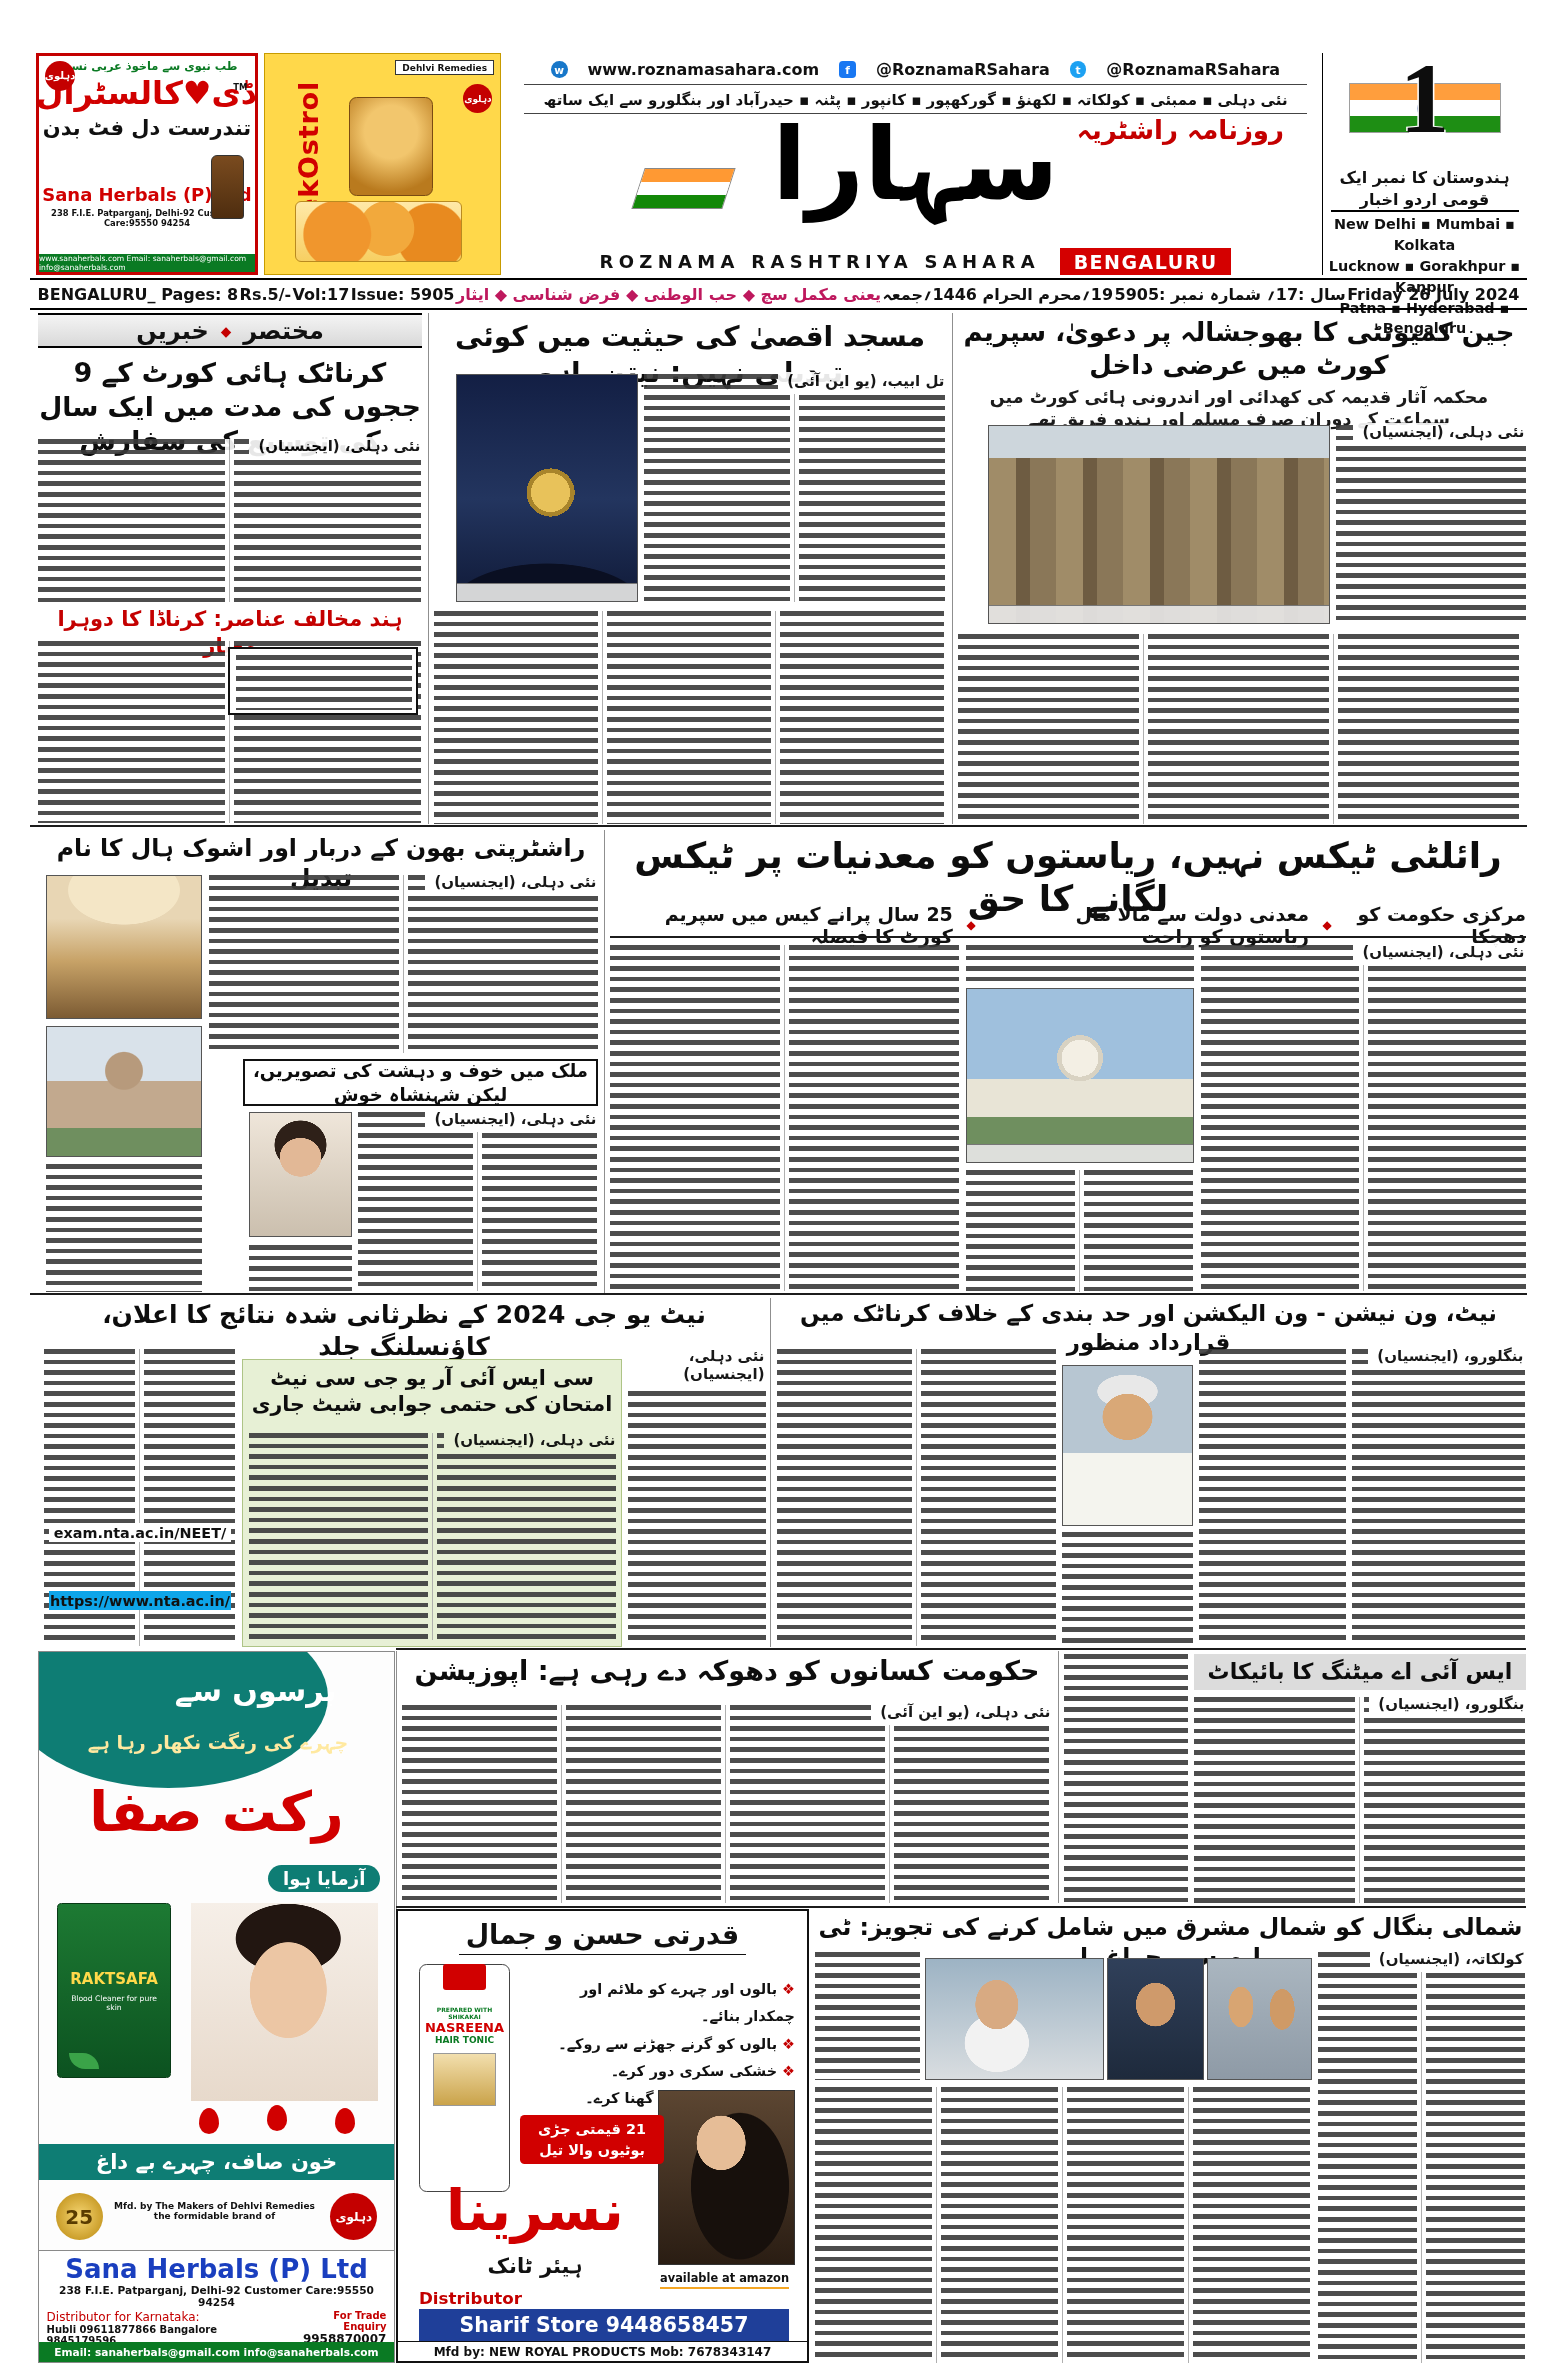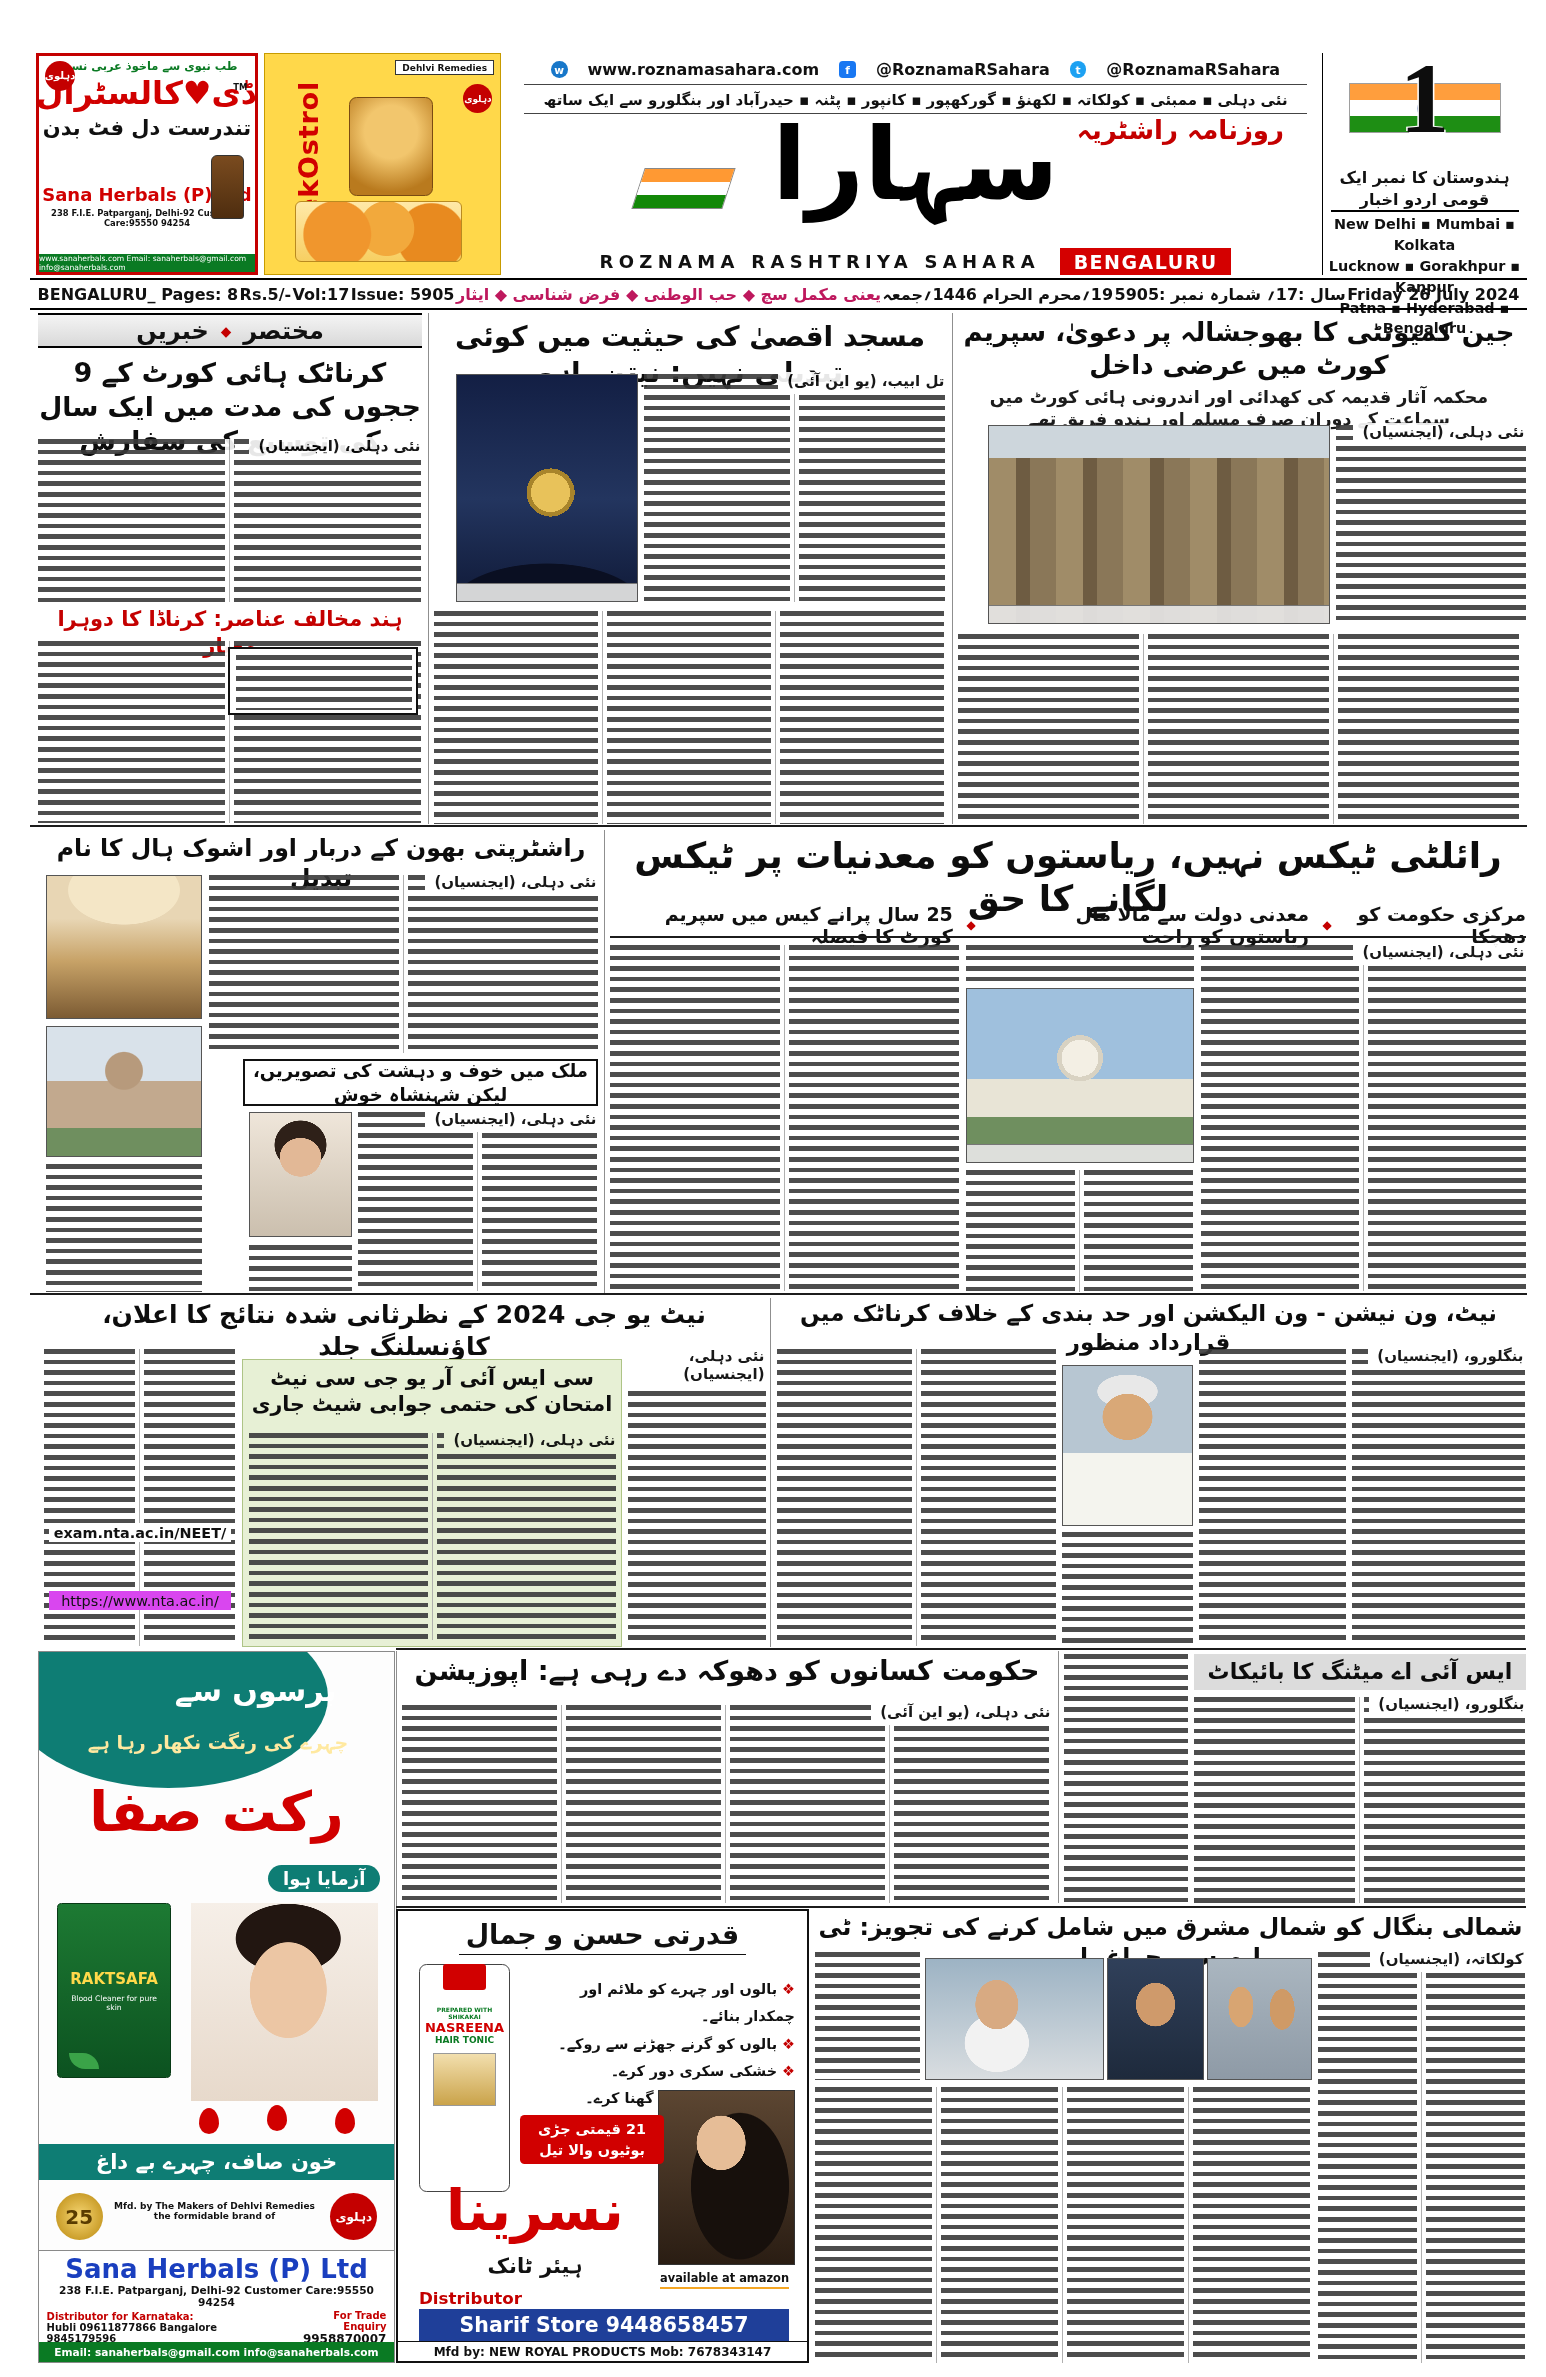--- a/index.html
+++ b/index.html
@@ -192,21 +192,21 @@
   <div class="rule" style="left:30px;top:1293px;width:1497px;height:2.3px"></div>
 
   <div class="vr" style="left:770px;top:1298px;height:349px"></div>
 
   <div class="abs hl" style="left:44px;top:1299px;width:720px;font-size:25px">نیٹ یو جی 2024 کے نظرثانی شدہ نتائج کا اعلان، کاؤنسلنگ جلد</div>
   <div class="nt" style="left:628px;top:1349px;width:138px;height:297px;--colw:380px">
     <span class="dl">نئی دہلی، (ایجنسیاں)</span>
   </div>
   <div class="nt" style="left:44px;top:1349px;width:191px;height:297px;--colw:91px"></div>
   <div class="abs" style="left:49px;top:1523px;width:182px;background:#fff;text-align:center;font-size:14.4px;font-weight:bold;padding:1.5px 0">exam.nta.ac.in/NEET/</div>
-  <div class="abs" style="left:49px;top:1591px;width:182px;background:#d946ef;text-align:center;font-size:14.4px;font-weight:normal;padding:1.5px 0">https://www.nta.ac.in/</div>
+  <div class="abs" style="left:49px;top:1591px;width:182px;background:#0ea5e9;text-align:center;font-size:14.4px;font-weight:bold;padding:1.5px 0">https://www.nta.ac.in/</div>
 
   <div class="abs" style="left:242px;top:1359px;width:380px;height:288px;background:#e7f0d5;border:0.8px solid #aec486">
     <div class="hl" style="margin:4.6px auto 0;width:96%;font-size:20.5px">سی ایس آئی آر یو جی سی نیٹ امتحان کی حتمی جوابی شیٹ جاری</div>
     <div class="nt" style="left:6px;top:73px;width:368px;height:207px;--colw:179px;--gapbg:#e7f0d5">
       <span class="dl">نئی دہلی، (ایجنسیاں)</span>
     </div>
   </div>
 
   <div class="abs hl" style="left:777px;top:1299px;width:743px;font-size:23px">نیٹ، ون نیشن - ون الیکشن اور حد بندی کے خلاف کرناٹک میں قرارداد منظور</div>
   <div class="nt" style="left:1352px;top:1349px;width:173px;height:297px;--colw:380px">
@@ -268,21 +268,21 @@
     <div class="roundel" style="position:absolute;left:16.7px;top:541px;width:47px;height:47px;background:radial-gradient(#f7d774,#b8860b);color:#5a3c00;font-size:20px">25</div>
     <div class="abs" style="left:73px;top:549px;width:205px;text-align:center;font-size:9px;font-weight:bold">Mfd. by The Makers of Dehlvi Remedies the formidable brand of</div>
     <div class="roundel" style="position:absolute;right:16.7px;top:541px;width:47px;height:47px;background:#c40000;font-size:12px">دہلوی</div>
   </div>
 
   <div class="abs" style="left:38px;top:2251px;width:357px;height:112px;border:1.5px solid #8a8a8a;border-top:none;background:#fff;text-align:center;overflow:hidden">
     <div style="font-size:26px;font-weight:bold;color:#1a3fbf;margin-top:3px">Sana Herbals (P) Ltd</div>
     <div style="font-size:10.6px;font-weight:bold">238 F.I.E. Patparganj, Delhi-92   Customer Care:95550 94254</div>
     <div style="display:flex;justify-content:space-between;padding:1.5px 7.6px;align-items:center">
       <div style="text-align:left">
-        <div style="font-size:10px;font-weight:bold;color:#c40000">Distributor for Karnataka:</div>
+        <div style="font-size:12px;font-weight:normal;color:#c40000">Distributor for Karnataka:</div>
         <div style="font-size:10px;font-weight:bold">Hubli  09611877866   Bangalore 9845179596</div>
       </div>
       <div style="text-align:right">
         <div style="font-size:10px;font-weight:bold;color:#c40000">For Trade Enquiry</div>
         <div style="font-size:12px;font-weight:bold">9958870007</div>
       </div>
     </div>
     <div style="position:absolute;left:0;bottom:0;width:100%;height:20px;background:#0a7a23;color:#fff;font-size:10.6px;font-weight:bold;display:flex;align-items:center;justify-content:center">Email:  sanaherbals@gmail.com     info@sanaherbals.com</div>
   </div>
 

